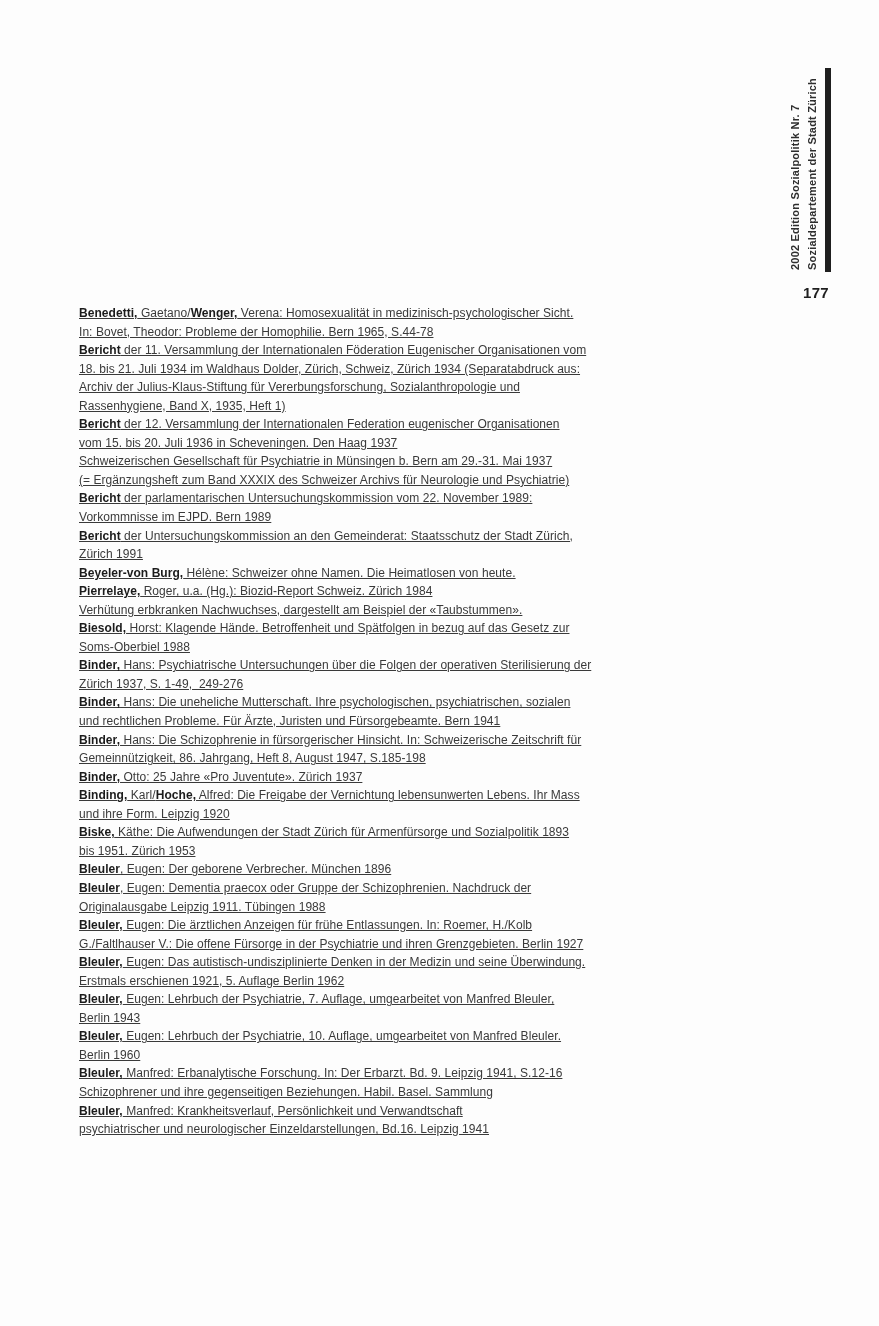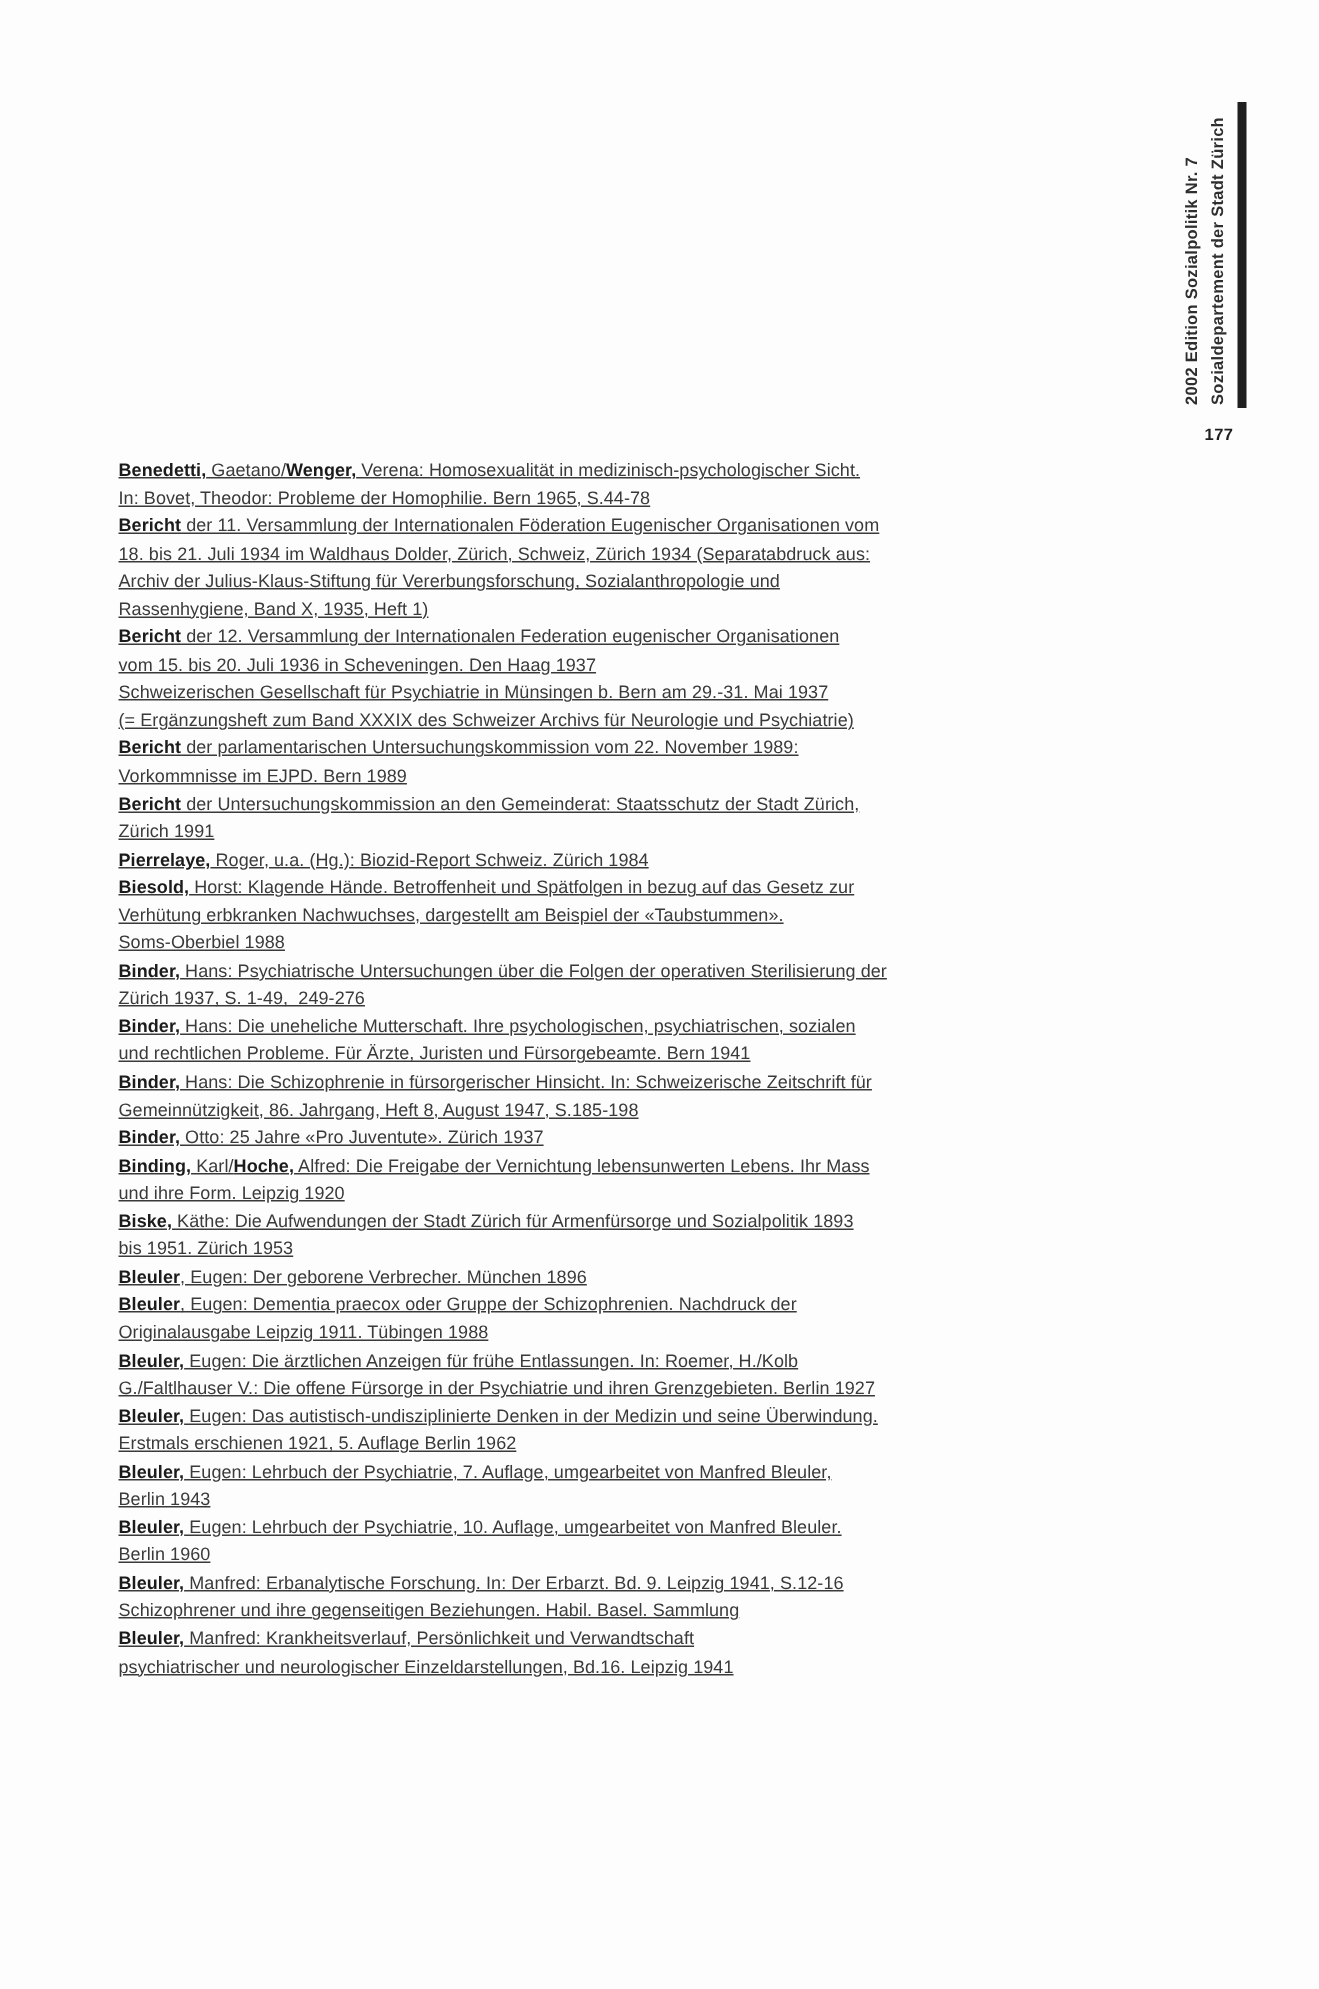--- a/index.html
+++ b/index.html
@@ -55,21 +55,21 @@
     left: 825px;
     top: 68px;
     width: 6px;
     height: 204px;
     background: #1f1f1f;
   }
   .page-number {
     position: absolute;
     left: 803px;
     top: 284px;
-    font-size: 11px;
+    font-size: 15px;
     font-weight: bold;
     color: #1f1f1f;
     letter-spacing: 0.3px;
   }
 </style>
 </head>
 <body>
 
 <div class="page">
 
@@ -90,23 +90,24 @@
       <div class="bib-line"><span>Archiv der Julius-Klaus-Stiftung für Vererbungsforschung, Sozialanthropologie und</span></div>
       <div class="bib-line"><span>Rassenhygiene, Band X, 1935, Heft 1)</span></div>
       <div class="bib-line"><span class="bold">Bericht</span><span> der 12. Versammlung der Internationalen Federation eugenischer Organisationen</span></div>
       <div class="bib-line"><span>vom 15. bis 20. Juli 1936 in Scheveningen. Den Haag 1937</span></div>
       <div class="bib-line"><span>Schweizerischen Gesellschaft für Psychiatrie in Münsingen b. Bern am 29.-31. Mai 1937</span></div>
       <div class="bib-line"><span>(= Ergänzungsheft zum Band XXXIX des Schweizer Archivs für Neurologie und Psychiatrie)</span></div>
       <div class="bib-line"><span class="bold">Bericht</span><span> der parlamentarischen Untersuchungskommission vom 22. November 1989:</span></div>
       <div class="bib-line"><span>Vorkommnisse im EJPD. Bern 1989</span></div>
       <div class="bib-line"><span class="bold">Bericht</span><span> der Untersuchungskommission an den Gemeinderat: Staatsschutz der Stadt Zürich,</span></div>
       <div class="bib-line"><span>Zürich 1991</span></div>
+      <div class="bib-line"><span class="bold">Beyeler-von Burg,</span><span> Hélène: Schweizer ohne Namen. Die Heimatlosen von heute.</span></div>
       <div class="bib-line"><span class="bold">Pierrelaye,</span><span> Roger, u.a. (Hg.): Biozid-Report Schweiz. Zürich 1984</span></div>
+      <div class="bib-line"><span>Verhütung erbkranken Nachwuchses, dargestellt am Beispiel der «Taubstummen».</span></div>
       <div class="bib-line"><span class="bold">Biesold,</span><span> Horst: Klagende Hände. Betroffenheit und Spätfolgen in bezug auf das Gesetz zur</span></div>
-      <div class="bib-line"><span>Verhütung erbkranken Nachwuchses, dargestellt am Beispiel der «Taubstummen».</span></div>
       <div class="bib-line"><span>Soms-Oberbiel 1988</span></div>
       <div class="bib-line"><span class="bold">Binder,</span><span> Hans: Psychiatrische Untersuchungen über die Folgen der operativen Sterilisierung der</span></div>
       <div class="bib-line"><span>Zürich 1937, S. 1-49,  249-276</span></div>
       <div class="bib-line"><span class="bold">Binder,</span><span> Hans: Die uneheliche Mutterschaft. Ihre psychologischen, psychiatrischen, sozialen</span></div>
       <div class="bib-line"><span>und rechtlichen Probleme. Für Ärzte, Juristen und Fürsorgebeamte. Bern 1941</span></div>
       <div class="bib-line"><span class="bold">Binder,</span><span> Hans: Die Schizophrenie in fürsorgerischer Hinsicht. In: Schweizerische Zeitschrift für</span></div>
       <div class="bib-line"><span>Gemeinnützigkeit, 86. Jahrgang, Heft 8, August 1947, S.185-198</span></div>
       <div class="bib-line"><span class="bold">Binder,</span><span> Otto: 25 Jahre «Pro Juventute». Zürich 1937</span></div>
       <div class="bib-line"><span class="bold">Binding,</span><span> Karl/</span><span class="bold">Hoche,</span><span> Alfred: Die Freigabe der Vernichtung lebensunwerten Lebens. Ihr Mass</span></div>
       <div class="bib-line"><span>und ihre Form. Leipzig 1920</span></div>

